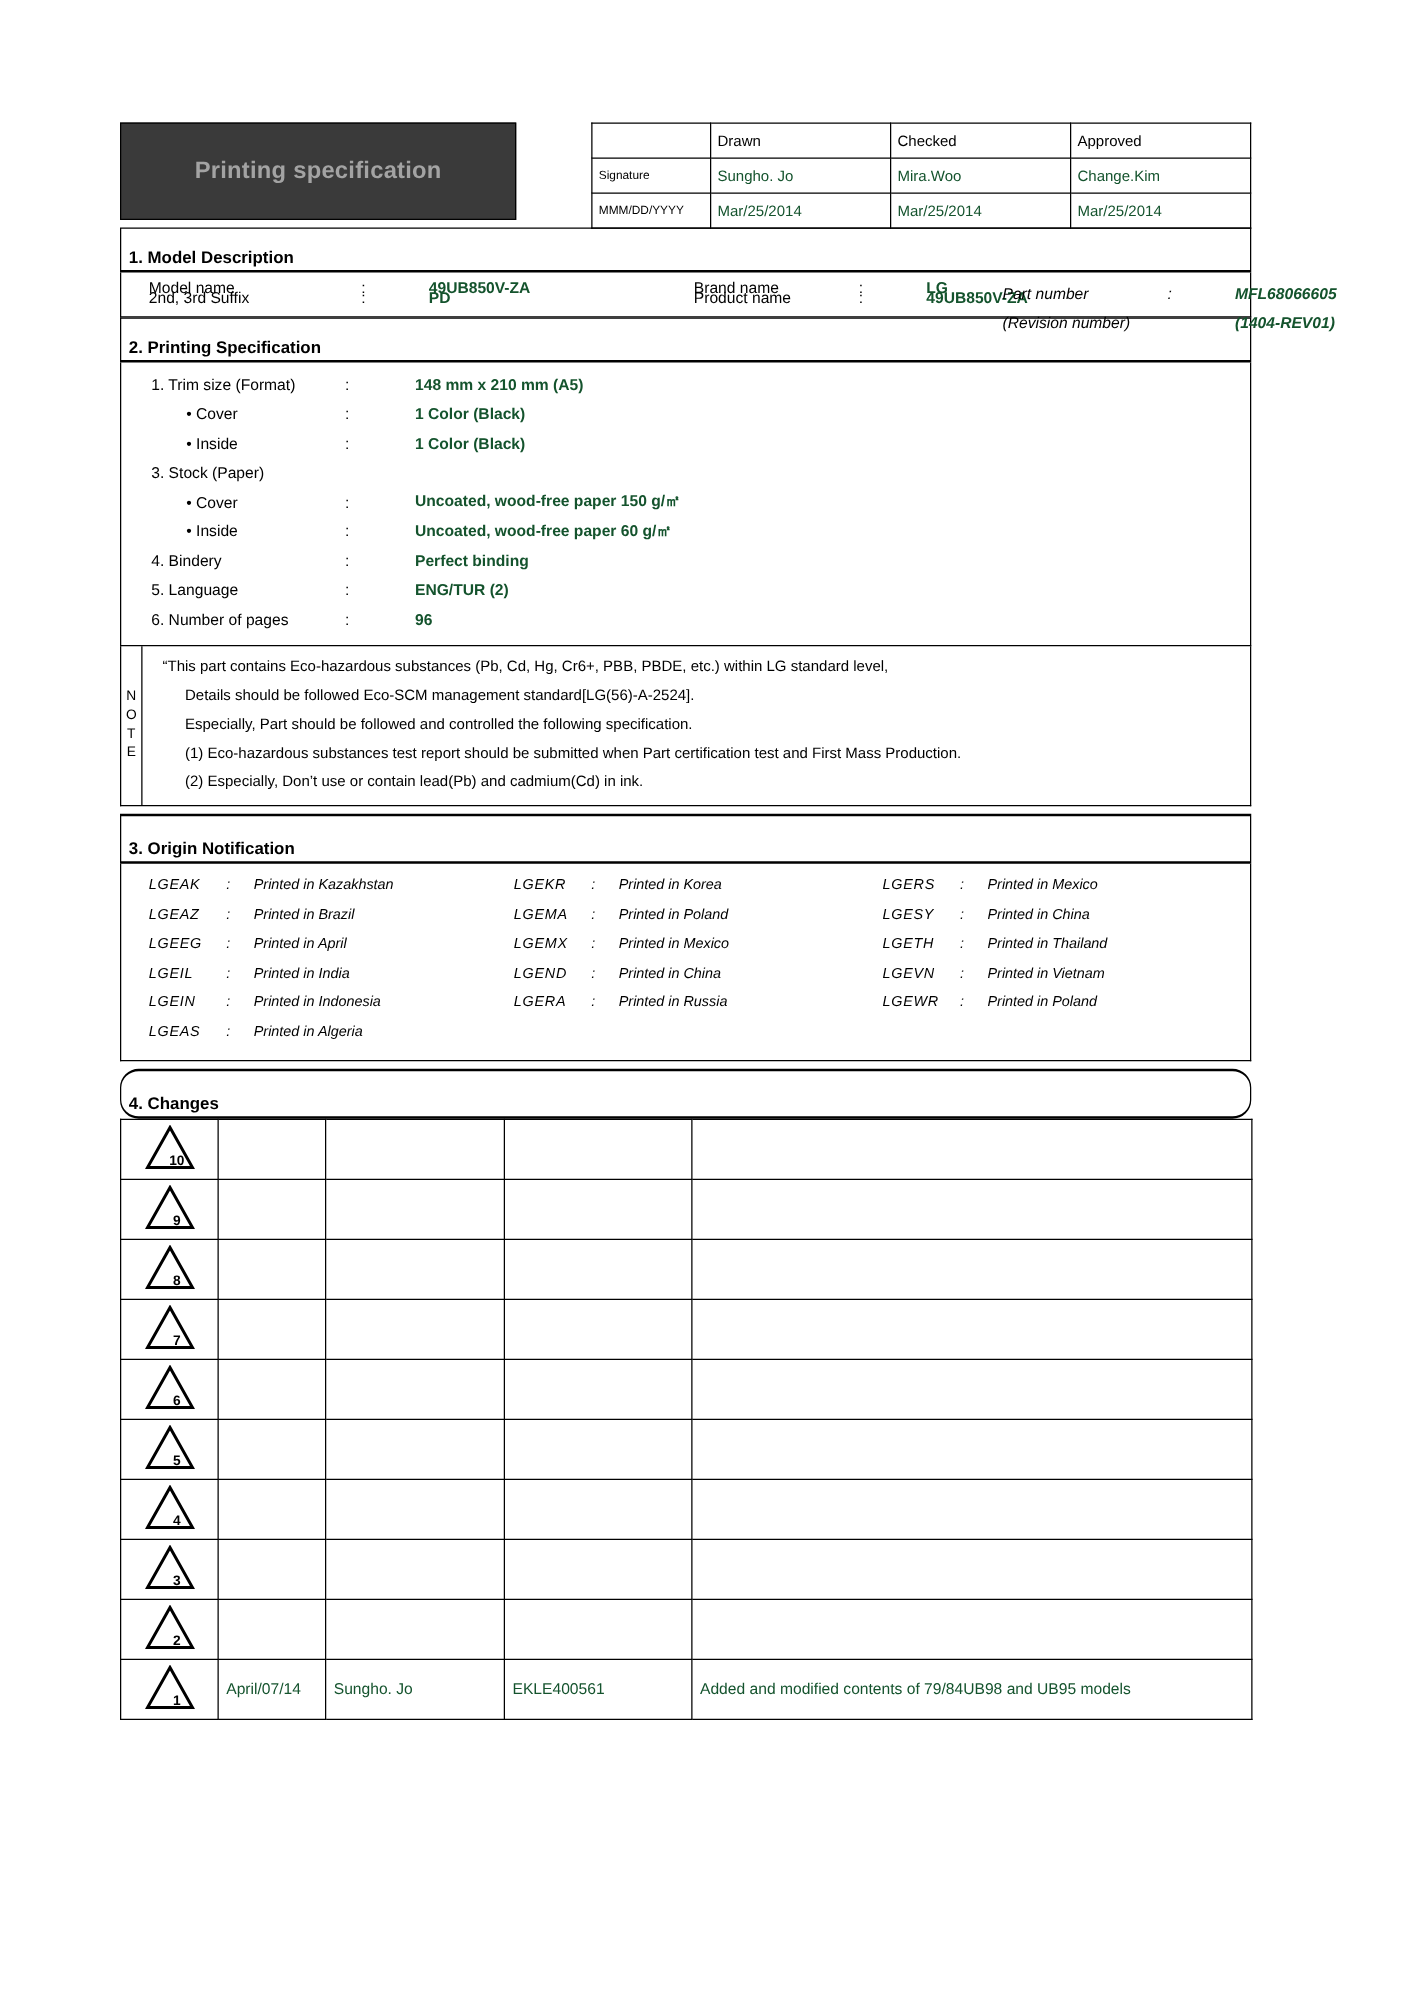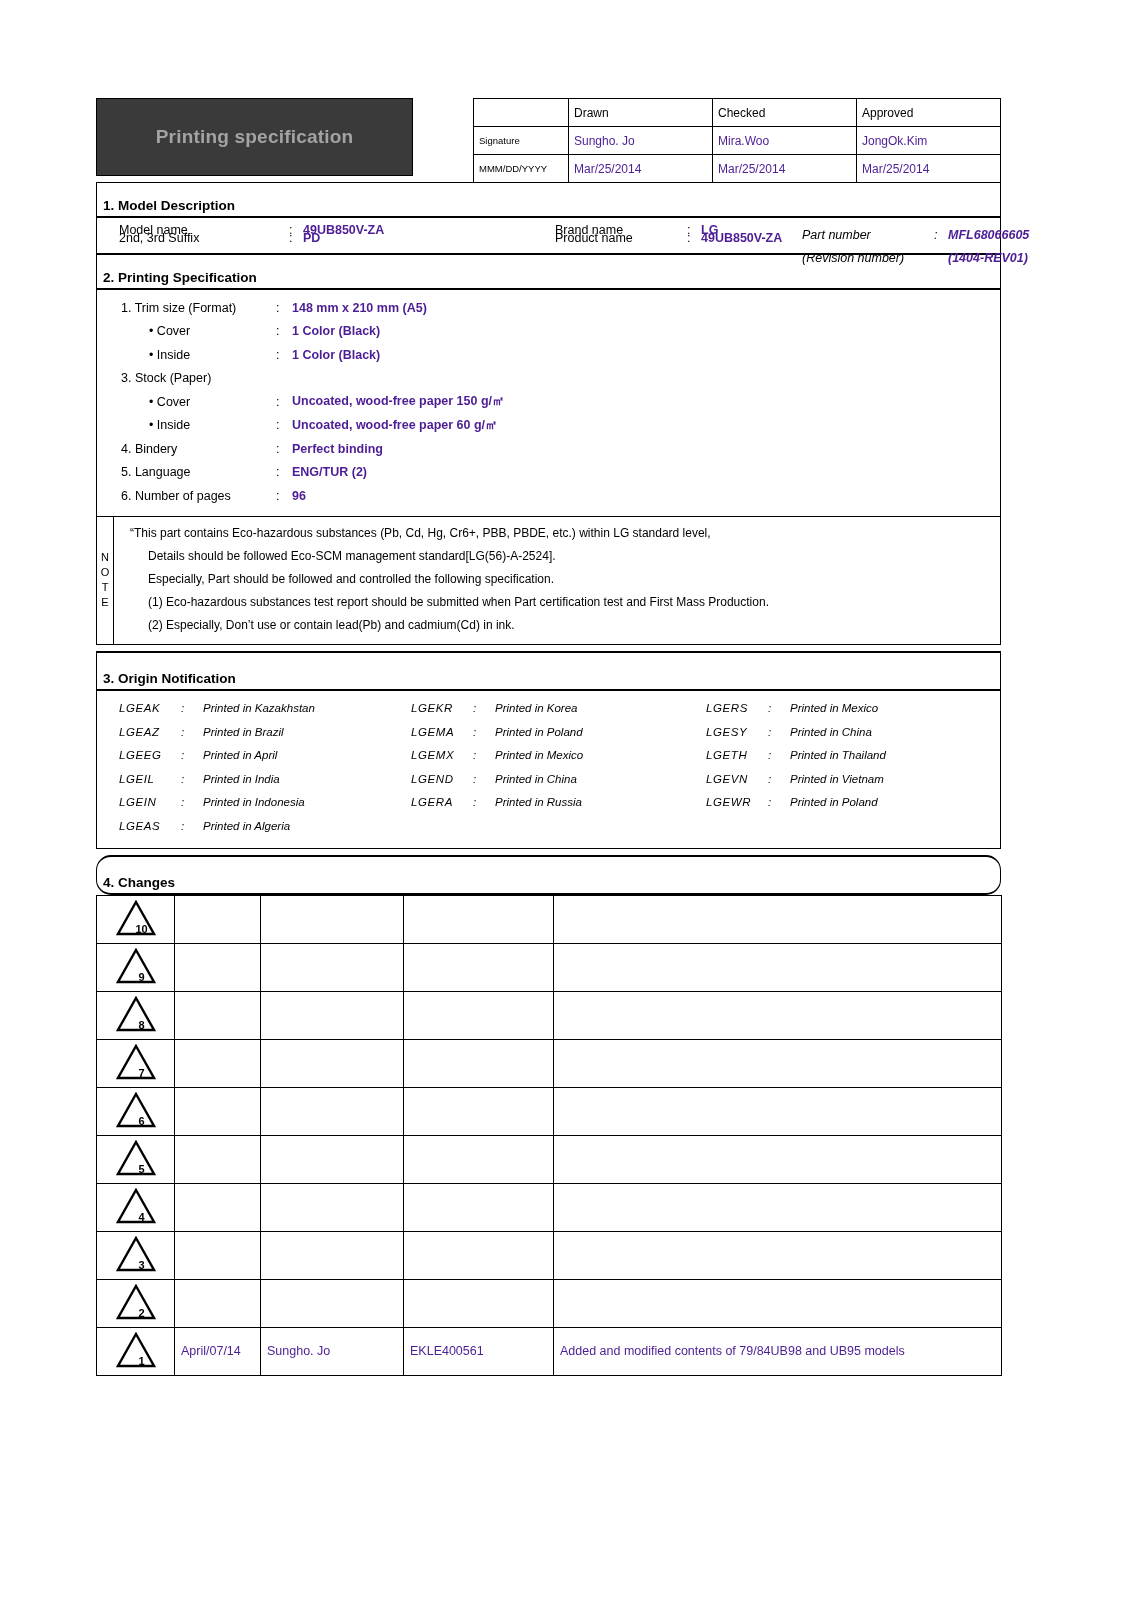--- a/index.html
+++ b/index.html
@@ -16,21 +16,21 @@
     overflow: hidden;
   }
   .page {
     position: absolute;
     left: 96px;
     top: 98px;
     width: 905px;
   }
 
   
-  .blue { color: #4c1d95; }
+  .blue { color: #14532d; margin-left: 40px; }
   .bold { font-weight: bold; }
 
   
   .header-row {
     display: flex;
     align-items: flex-start;
     height: 78px;
     margin-bottom: 6px;
   }
   .title-block {
@@ -222,21 +222,21 @@
           <tr>
         <td class="lbl blank"></td>
         <td class="hd">Drawn</td>
         <td class="hd">Checked</td>
         <td class="hd">Approved</td>
       </tr>
       <tr>
         <td class="lbl">Signature</td>
         <td class="val blue">Sungho. Jo</td>
         <td class="val blue">Mira.Woo</td>
-        <td class="val blue">JongOk.Kim</td>
+        <td class="val blue">Change.Kim</td>
       </tr>
       <tr>
         <td class="lbl">MMM/DD/YYYY</td>
         <td class="val blue">Mar/25/2014</td>
         <td class="val blue">Mar/25/2014</td>
         <td class="val blue">Mar/25/2014</td>
       </tr>
     </tbody>
       </table>
   </div>

